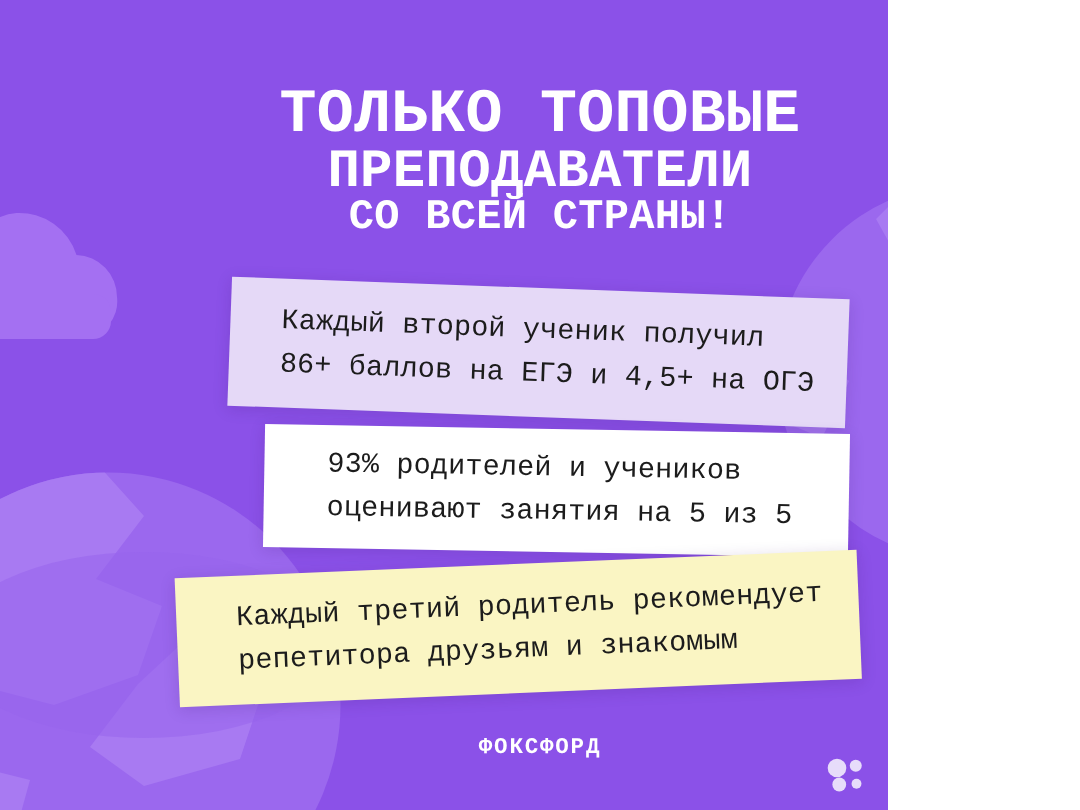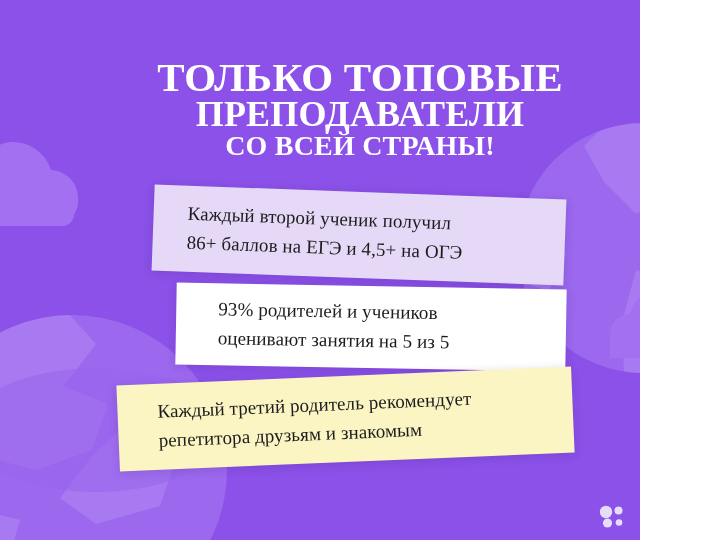--- a/index.html
+++ b/index.html
@@ -2,25 +2,25 @@
 <html><head>
 <meta charset="utf-8">
 <style>
   html, body {
     margin: 0;
     padding: 0;
     background: #ffffff;
   }
   #poster {
     position: relative;
-    width: 640px;
+    width: 592px;
     height: 540px;
     overflow: hidden;
     background: #8b51e8;
-    font-family: Liberation Serif, serif;
+    font-family: Liberation Mono, monospace;
   }
 
   
   .bg-layer {
     position: absolute;
     inset: 0;
     overflow: hidden;
     pointer-events: none;
   }
   .bg-svg {
@@ -213,20 +213,21 @@
       <span>оценивают занятия на 5 из 5</span>
     </div>
 
     <div class="card card-3">
       <span>Каждый третий родитель рекомендует</span>
       <span>репетитора друзьям и знакомым</span>
     </div>
 
   </div>
 
+  <div class="brand">ФОКСФОРД</div>
 
   <div class="avito">
     <svg class="avito-dots" width="26" height="24" viewBox="0 0 26 24">
       <circle cx="8" cy="8" r="6.2" fill="#ffffff"></circle>
       <circle cx="20.5" cy="6.5" r="4" fill="#ffffff"></circle>
       <circle cx="9.5" cy="19" r="4.6" fill="#ffffff"></circle>
       <circle cx="21" cy="18.5" r="3.3" fill="#ffffff"></circle>
     </svg>
   </div>
 

